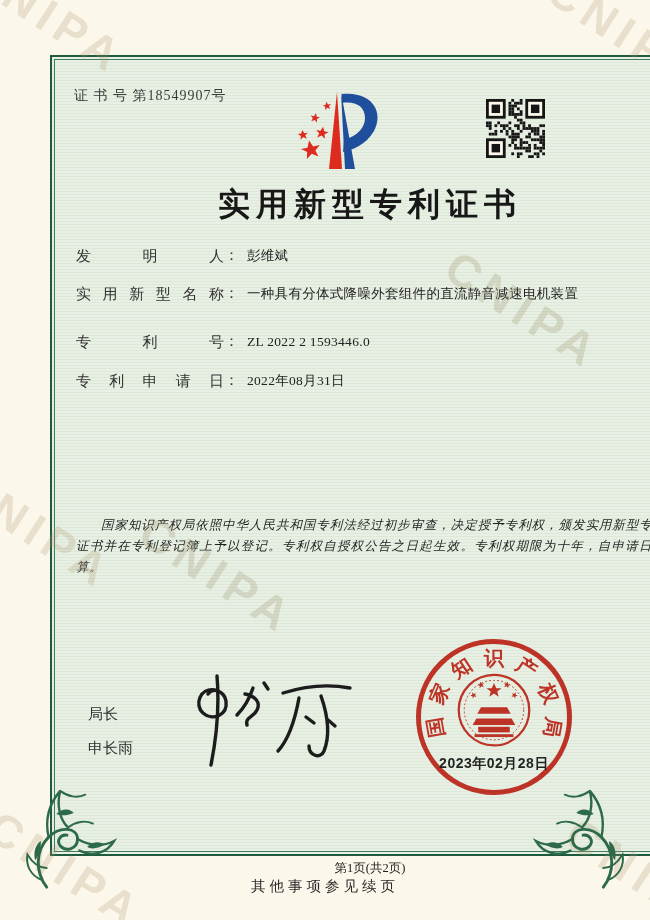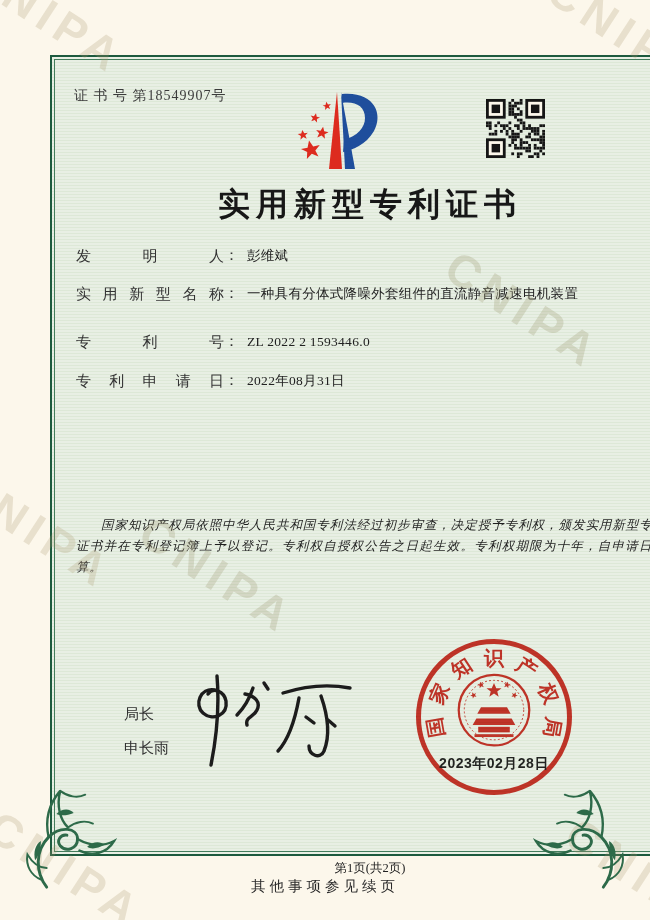--- a/index.html
+++ b/index.html
@@ -54,21 +54,21 @@
     text-align:justify;text-align-last:justify;vertical-align:bottom;
   }
   
   .paras{position:absolute;left:24px;top:458px;right:22px;
     font-size:12.5px;line-height:21px;letter-spacing:.8px;
     font-style:italic;color:#1f1f1f;text-align:justify;}
   .paras p{margin:0;text-indent:2em;}
   
   .signer{position:absolute;left:36px;top:648px;font-size:15px;color:#2f2f2f;
     font-family:"Liberation Sans","DejaVu Sans",sans-serif;}
-  .signer div{margin-bottom:15px;margin-left:36px;}
+  .signer div{margin-bottom:15px;}
   .sig{position:absolute;left:135px;top:608px;width:172px;height:108px;}
   
   .seal{position:absolute;left:364px;top:582px;width:156px;height:156px;
     z-index:5;mix-blend-mode:multiply;opacity:.93;}
   .seal-ring{position:absolute;inset:0;border:5px solid #d0271c;border-radius:50%;}
   .seal-ch{position:absolute;left:50%;top:50%;font-size:20px;font-weight:700;
     color:#d0271c;font-family:"Liberation Serif",serif;}
   .seal-emblem{position:absolute;left:50%;top:50%;transform:translate(-50%,-56%);}
   .seal-date{position:absolute;left:0;top:116px;width:100%;text-align:center;
     font-size:14px;font-weight:700;color:#141414;letter-spacing:.5px;

